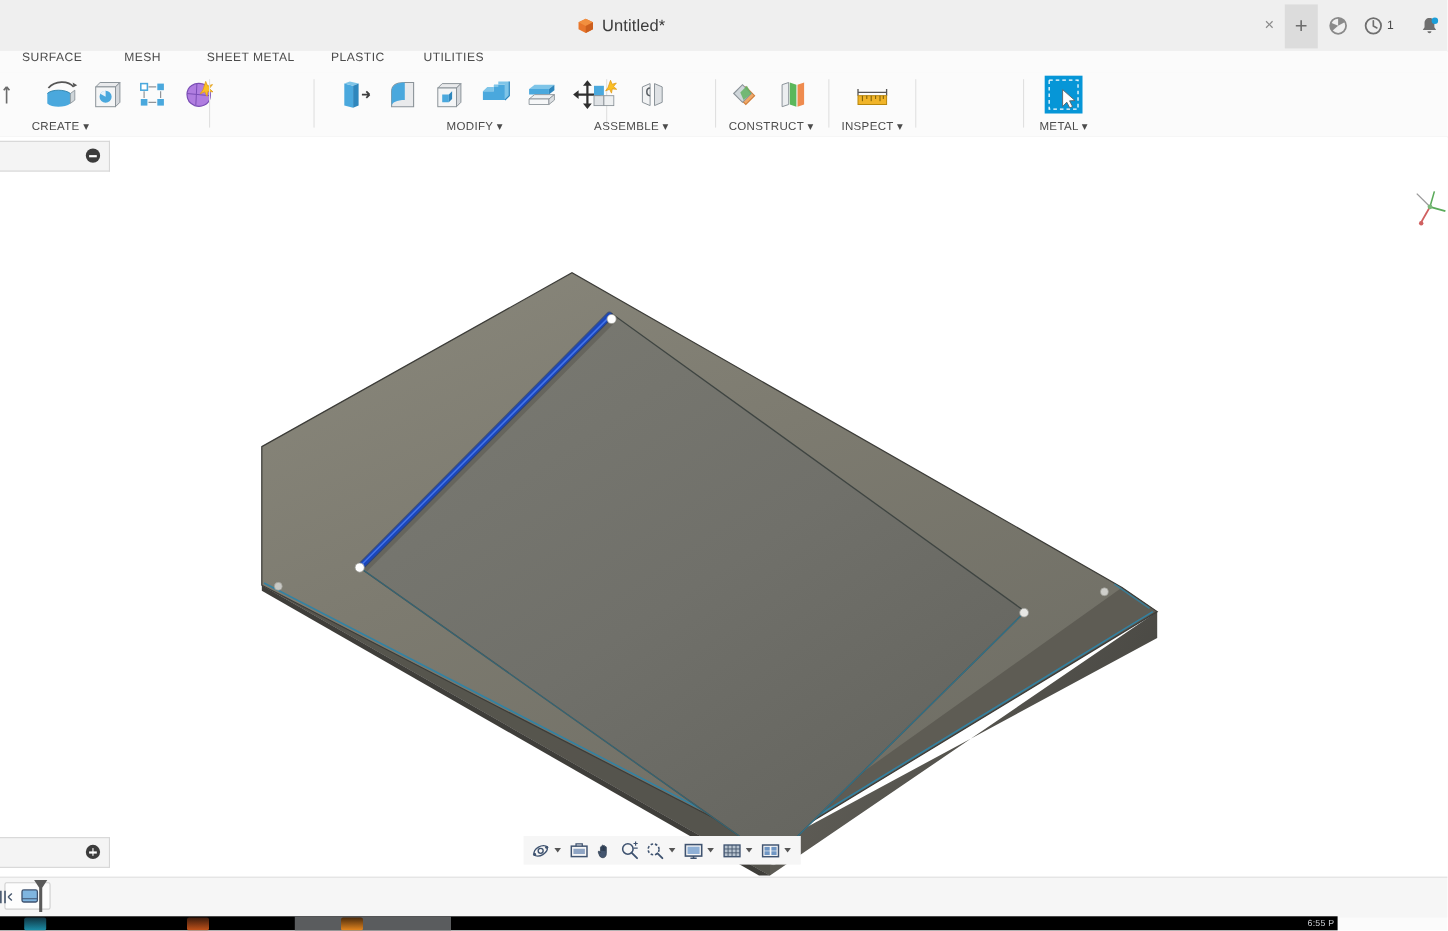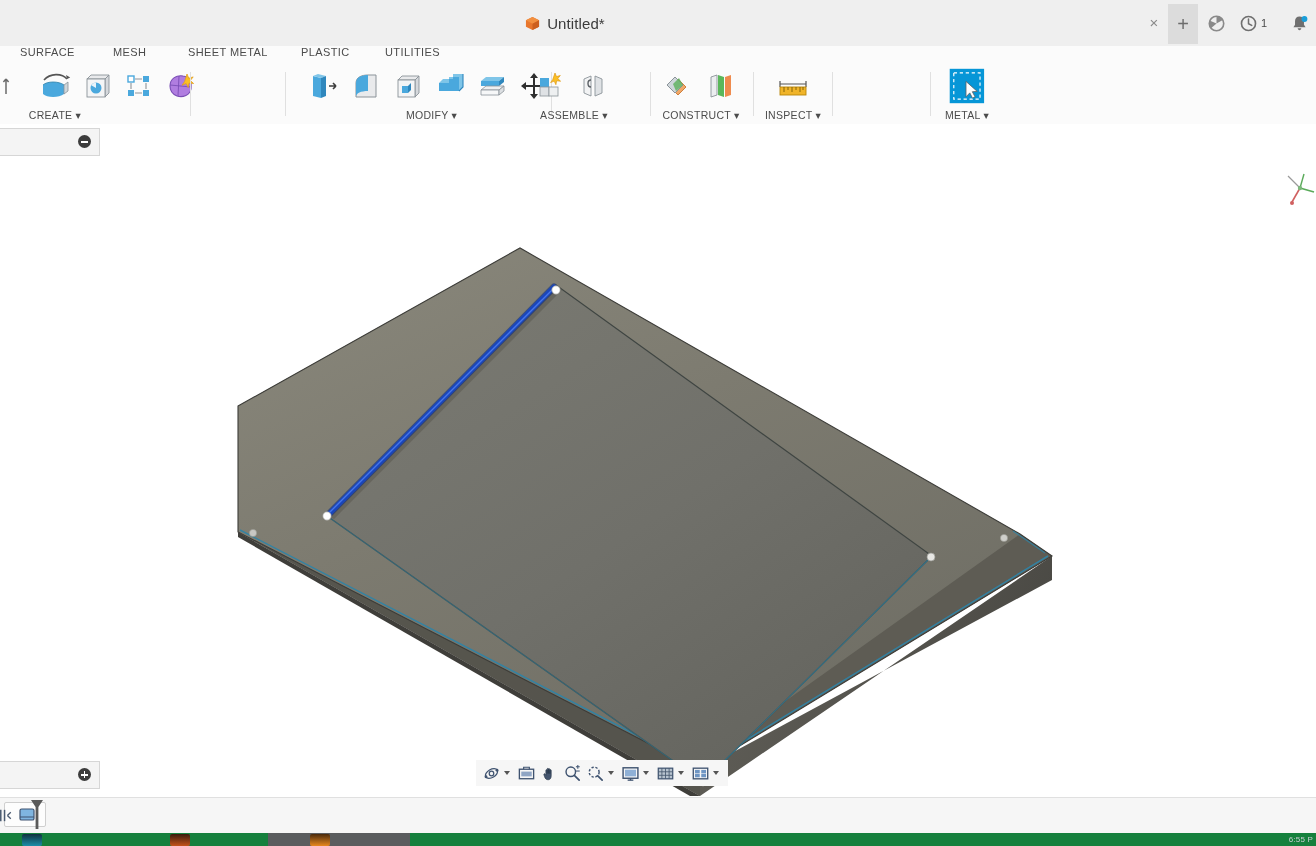--- a/index.html
+++ b/index.html
@@ -290,22 +290,22 @@
     width: 40px; height: 23px;
     border: 1px solid #cfcfcf;
     background: #fdfdfd;
     border-radius: 2px;
   }
 
   
   .taskbar {
     position: absolute;
     left: 0; top: 833px;
-    width: 1316px; height: 13px;
-    background: #15803d;
+    width: 1216px; height: 13px;
+    background: #000000;
   }
   .tb-icon {
     position: absolute;
     top: 1px;
     width: 20px; height: 12px;
     border-radius: 2px;
   }
   .tb-active {
     position: absolute;
     left: 268px; top: 0px;

